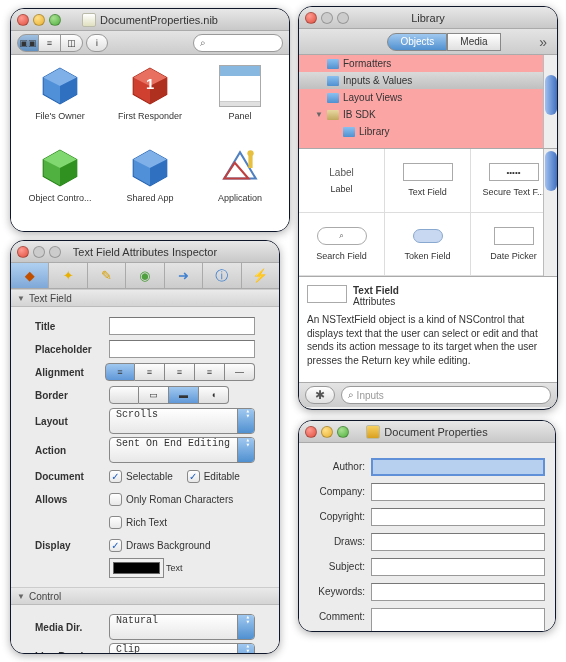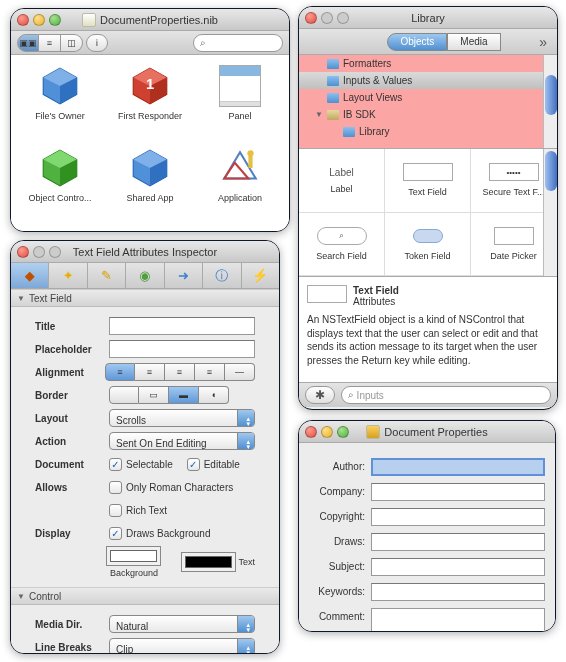--- a/index.html
+++ b/index.html
@@ -180,29 +180,30 @@
   flex: 1;
   height: 18px;
   background: #fff;
   border: 1px solid #999;
   border-top-color: #777;
   padding: 0 3px;
   font-size: 10px;
 }
 .popup {
   flex: 1;
-  height: 18px;
+  height: 26px;
   background: linear-gradient(#fff,#e8e8e8);
   border: 1px solid #888;
   border-radius: 4px;
   display: flex;
-  align-items: flex-end;
+  align-items: flex-start;
   padding: 0 6px;
   font-size: 10px;
   position: relative;
+  font-family: Liberation Mono, monospace;
 }
 .popup::after {
   content: "";
   position: absolute;
   right: 0;
   top: 0;
   bottom: 0;
   width: 16px;
   background: linear-gradient(#a0c8f0,#5090d0);
   border-radius: 0 3px 3px 0;
@@ -592,26 +593,20 @@
     <div class="form-row">
       <label>Display</label>
       <div class="check">
           <span class="cbox">✓</span>
           <span>Draws Background</span>
         </div>
     </div>
     <div class="form-row">
       <label></label>
       <div style="display:flex;gap:20px">
-        <div style="display:flex;flex-direction:column;align-items:center;gap:2px">
-          <div class="colorwell">
-              <div class="swatch" style="background:#fff"></div>
-            </div>
-          <span style="font-size:9px">Background</span>
-        </div>
         <div style="display:flex;flex-direction:row;align-items:center;gap:2px">
           <div class="colorwell">
               <div class="swatch" style="background:#000"></div>
             </div>
           <span style="font-size:9px">Text</span>
         </div>
       </div>
     </div>
   </div>
 

